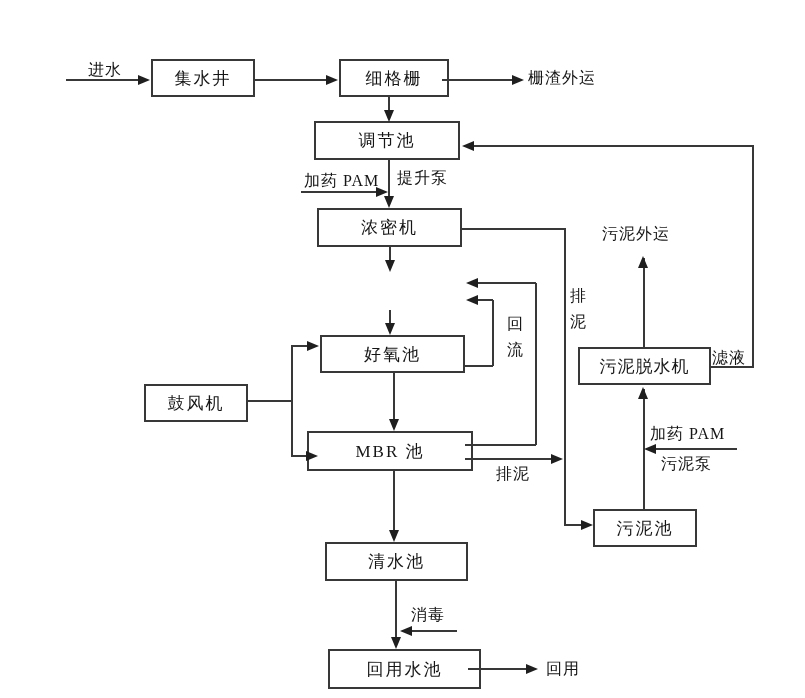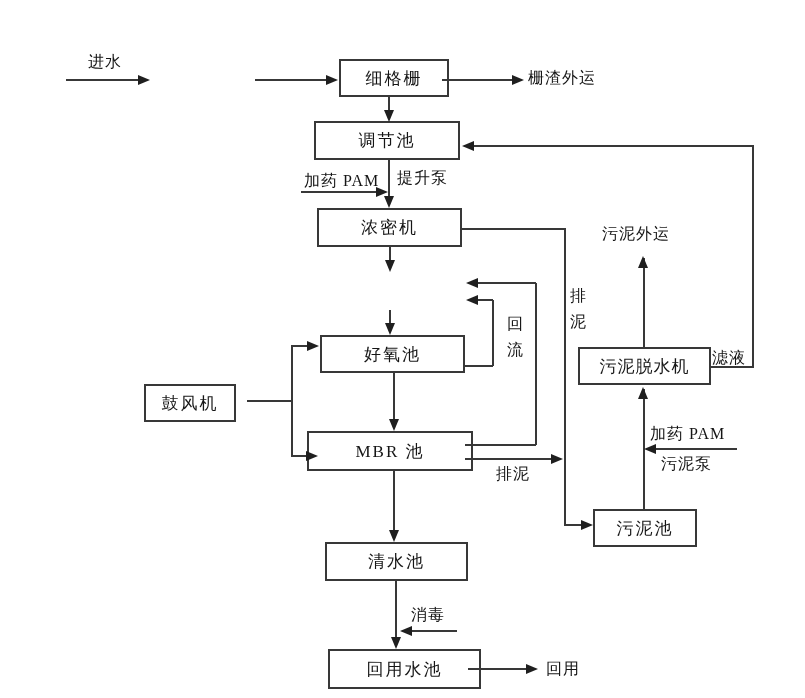--- a/index.html
+++ b/index.html
@@ -24,32 +24,33 @@
   .arr.r { border-top:5px solid transparent; border-bottom:5px solid transparent; border-left:12px solid #1f1f1f; }
   .arr.l { border-top:5px solid transparent; border-bottom:5px solid transparent; border-right:12px solid #1f1f1f; }
   .arr.u { border-left:5px solid transparent; border-right:5px solid transparent; border-bottom:12px solid #1f1f1f; }
   .arr.d { border-left:5px solid transparent; border-right:5px solid transparent; border-top:12px solid #1f1f1f; }
 </style>
 </head>
 <body>
 
 <div class="canvas">
 
+  <div class="box" style="left:151px;top:59px;width:104px;height:38px">集水井</div>
   <div class="box" style="left:339px;top:59px;width:110px;height:38px">细格栅</div>
   <div class="box" style="left:314px;top:121px;width:146px;height:39px">调节池</div>
   <div class="box" style="left:317px;top:208px;width:145px;height:39px">浓密机</div>
   <div class="box" style="left:320px;top:335px;width:145px;height:38px">好氧池</div>
-  <div class="box" style="left:144px;top:384px;width:92px;height:38px">鼓风机</div>
+  <div class="box" style="left:144px;top:384px;width:104px;height:38px">鼓风机</div>
   <div class="box" style="left:307px;top:431px;width:166px;height:40px">MBR 池</div>
   <div class="box" style="left:325px;top:542px;width:143px;height:39px">清水池</div>
   <div class="box" style="left:328px;top:649px;width:153px;height:40px">回用水池</div>
   <div class="box" style="left:593px;top:509px;width:104px;height:38px">污泥池</div>
   <div class="box" style="left:578px;top:347px;width:133px;height:38px;letter-spacing:1px">污泥脱水机</div>
 
-  <div class="lbl" style="left:88px;top:52px">进水</div>
+  <div class="lbl" style="left:88px;top:60px">进水</div>
   <div class="lbl" style="left:528px;top:68px">栅渣外运</div>
   <div class="lbl" style="left:304px;top:171px">加药 PAM</div>
   <div class="lbl" style="left:397px;top:168px">提升泵</div>
   <div class="lbl" style="left:602px;top:224px">污泥外运</div>
   <div class="vlbl" style="left:569px;top:283px">排泥</div>
   <div class="vlbl" style="left:506px;top:311px">回流</div>
   <div class="lbl" style="left:496px;top:464px">排泥</div>
   <div class="lbl" style="left:650px;top:424px">加药 PAM</div>
   <div class="lbl" style="left:661px;top:454px">污泥泵</div>
   <div class="lbl" style="left:712px;top:348px">滤液</div>

